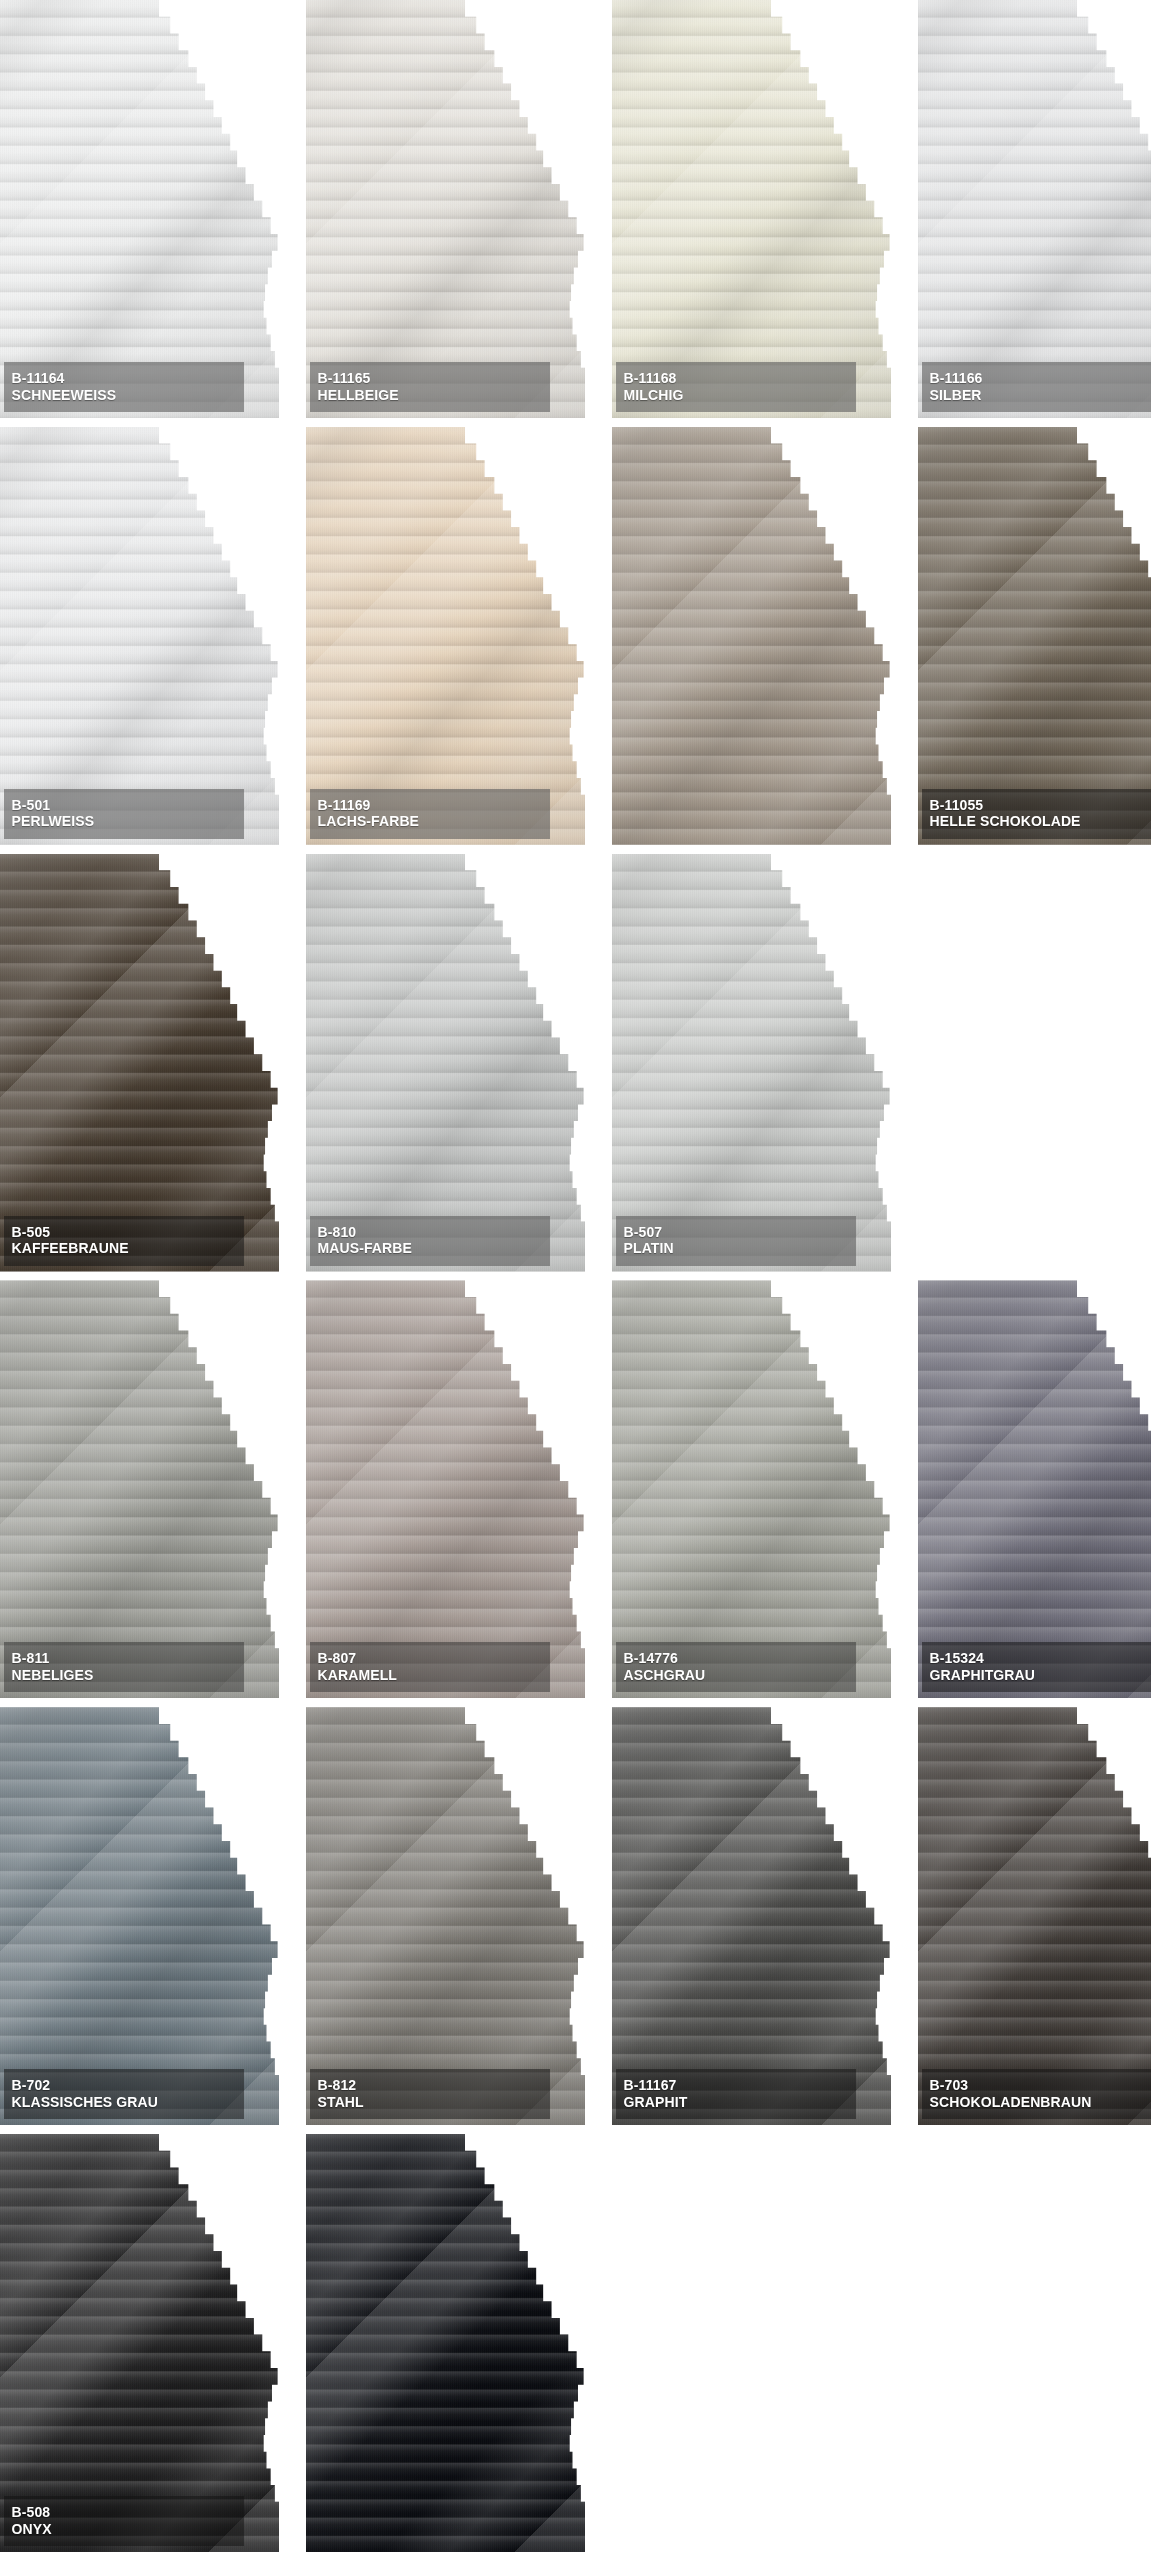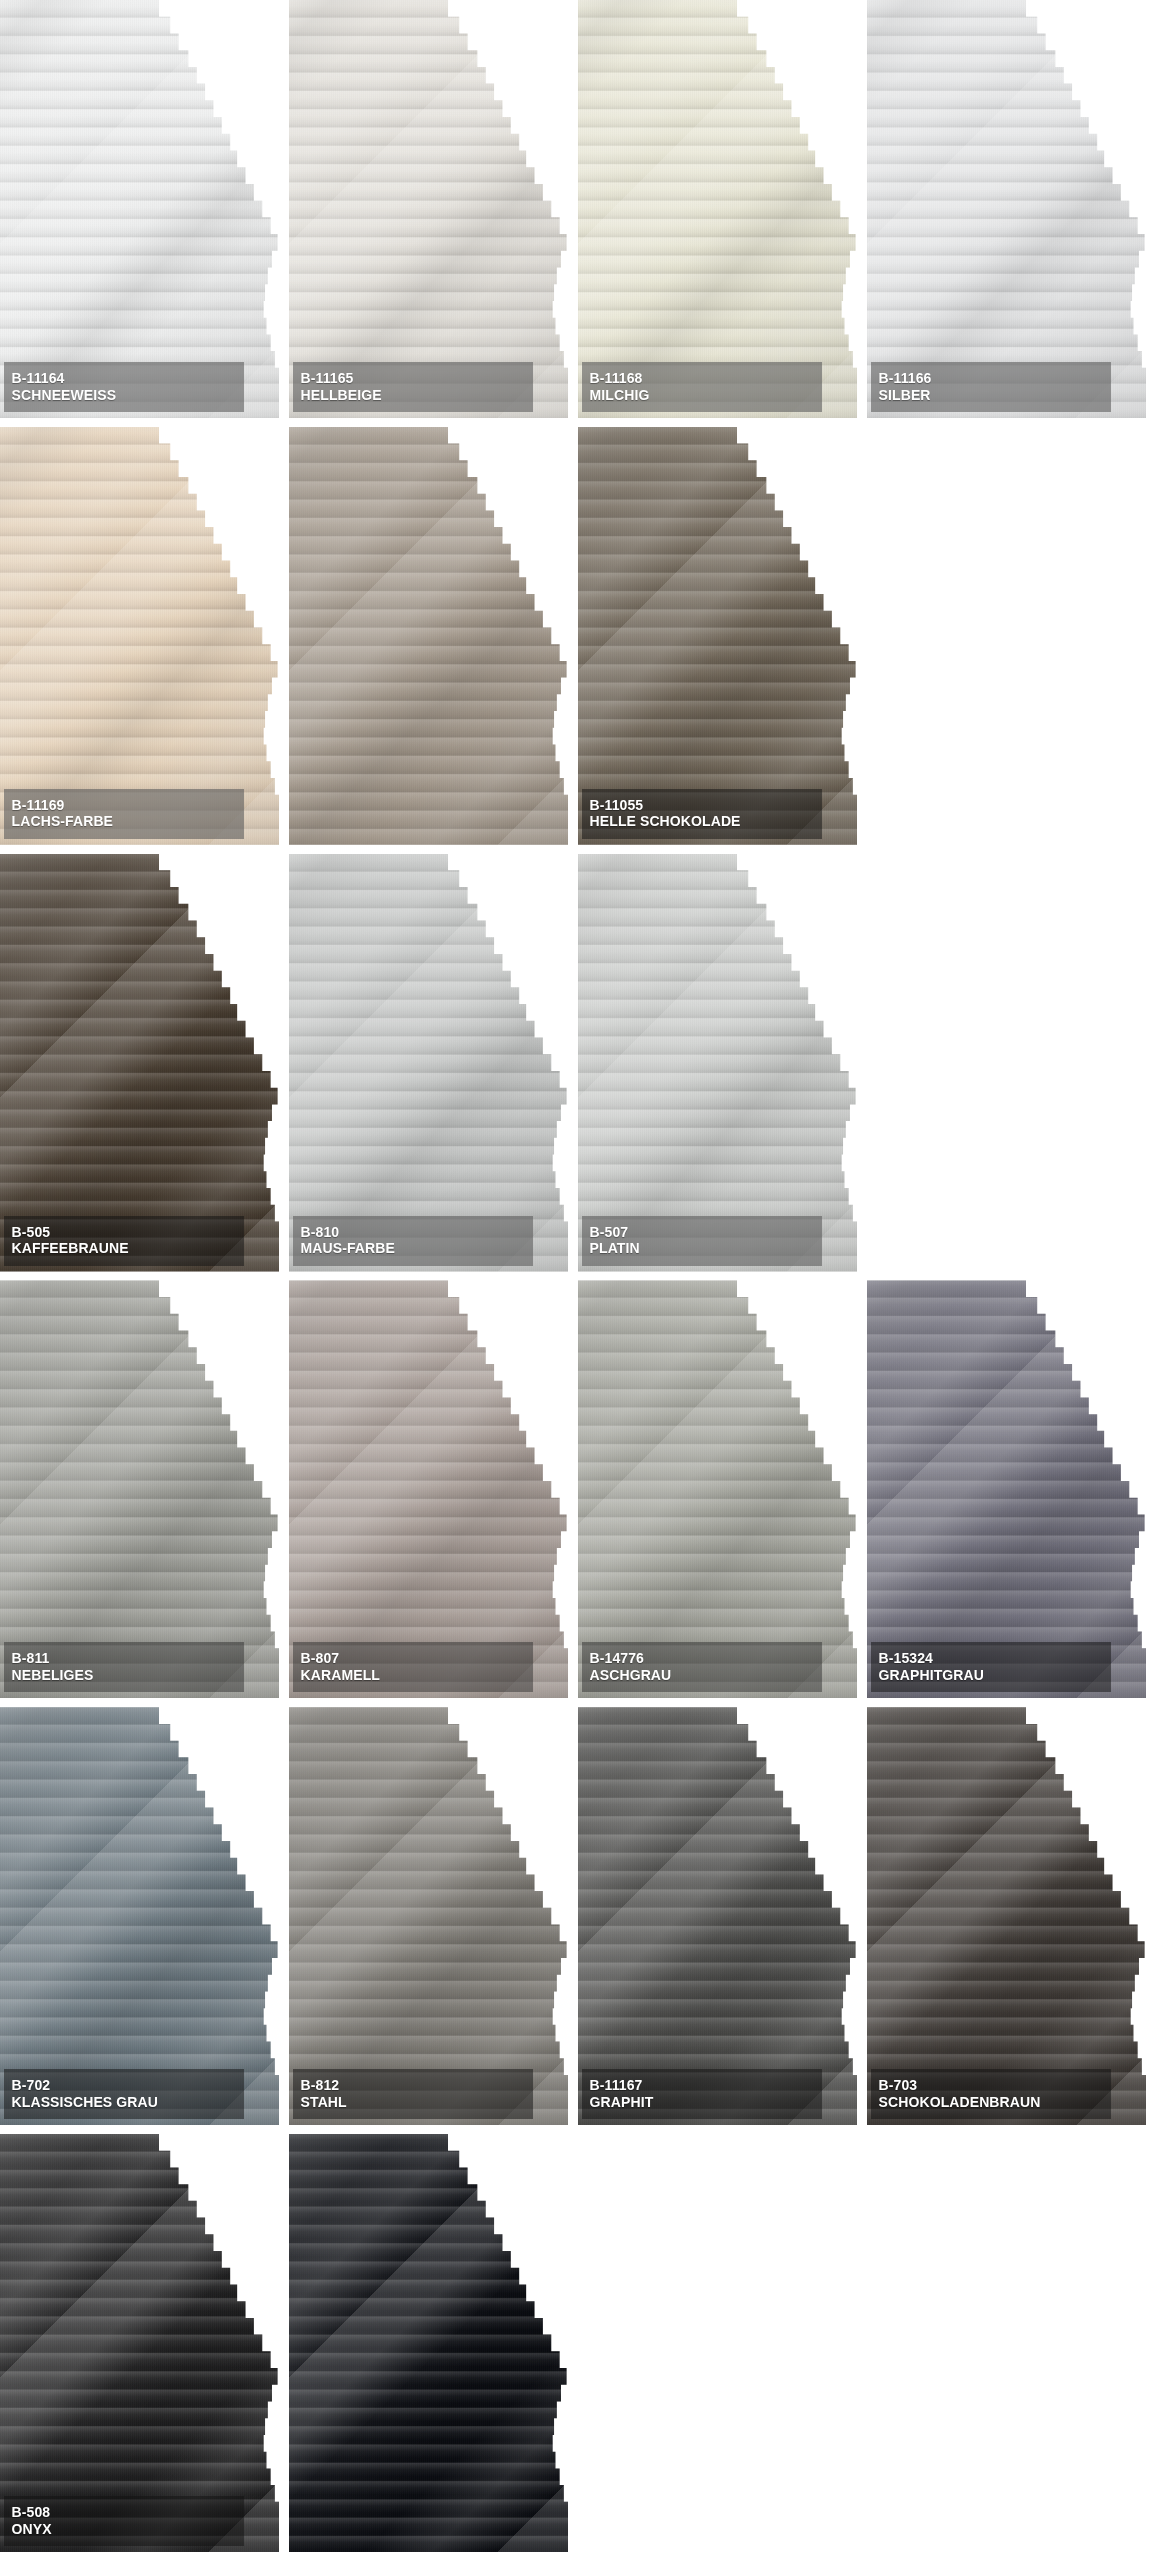--- a/index.html
+++ b/index.html
@@ -9,21 +9,21 @@
     font-family: "Liberation Sans", sans-serif;
   }
   #catalog {
     width: 1152px;
     display: block;
     background: #ffffff;
   }
   .swatch-row {
     display: flex;
     width: 968px;
-    gap: 10px;
+    gap: 27px;
     margin-bottom: 8.8px;
     border-radius: 31px;
   }
   .swatch {
     position: relative;
     width: 279px;
     height: 418px;
     overflow: hidden;
     background: #ffffff;
     flex: 0 0 279px;
@@ -213,20 +213,33 @@
         </div>
         <div class="label">
           <span class="code">B-11166</span>
           <span class="name">SILBER</span>
         </div>
       </div>
     </div>
     <div class="swatch-row">
       <div class="swatch light">
         <div class="fabric">
+          <div class="base" style="background: rgb(233, 234, 235);"></div>
+          <div class="pleats"></div>
+          <div class="weave"></div>
+          <div class="sheen"></div>
+          <div class="glow"></div>
+        </div>
+        <div class="label">
+          <span class="code">B-501</span>
+          <span class="name">PERLWEISS</span>
+        </div>
+      </div>
+      <div class="swatch light">
+        <div class="fabric">
           <div class="base" style="background: rgb(230, 211, 187);"></div>
           <div class="pleats"></div>
           <div class="weave"></div>
           <div class="sheen"></div>
           <div class="glow"></div>
         </div>
         <div class="label">
           <span class="code">B-11169</span>
           <span class="name">LACHS-FARBE</span>
         </div>

